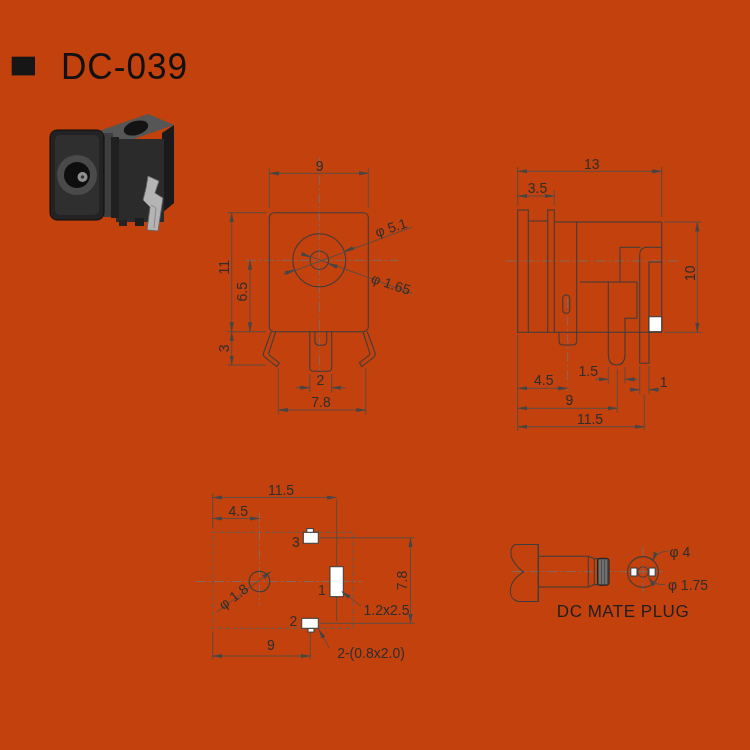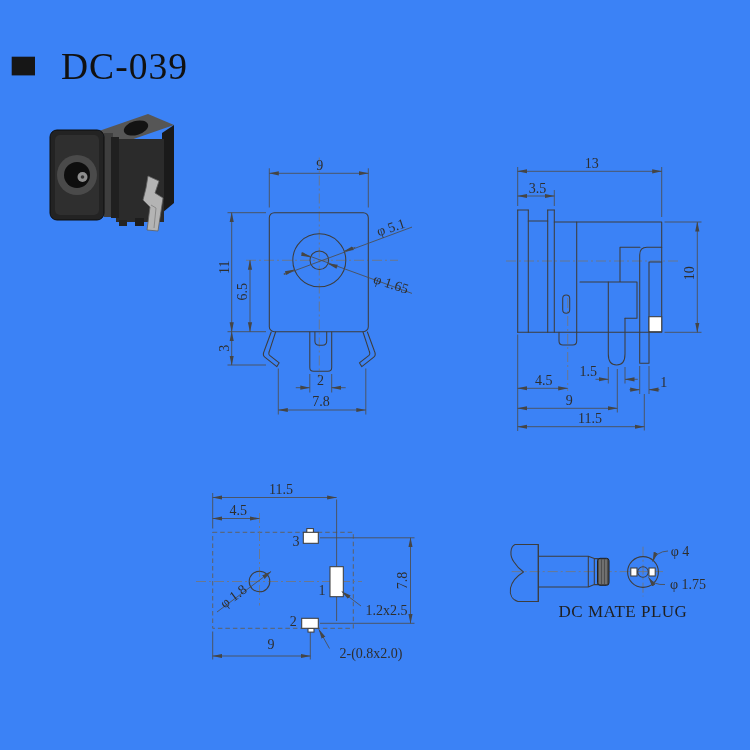--- a/index.html
+++ b/index.html
@@ -1,17 +1,17 @@
 <!DOCTYPE html>
 <html><head>
 <meta charset="utf-8">
 <style>
   html,body{margin:0;padding:0;background:#ffffff;}
-  #stage{position:relative;width:750px;height:750px;background:#3b82f6;overflow:hidden;
-         font-family:Liberation Serif, serif;}
+  #stage{position:relative;width:750px;height:750px;background:#c2410c;overflow:hidden;
+         font-family:Liberation Sans, sans-serif;}
   svg{display:block}
   .geo{stroke:#3d3d3d;stroke-width:1.05;fill:none;stroke-linejoin:round;stroke-linecap:round;}
   .geof{stroke:#3d3d3d;stroke-width:1.05;fill:#ffffff;}
   .dim{stroke:#4d4d4d;stroke-width:0.85;fill:none;}
   .cl{stroke:#757575;stroke-width:0.8;fill:none;stroke-dasharray:10 3 2 3;}
   .dash{stroke:#5f5f5f;stroke-width:0.95;fill:none;stroke-dasharray:4.5 3;}
   text.t{font-size:14px;fill:#2e2e2e;text-anchor:middle;dominant-baseline:central;}
   text.cap{font-size:17px;fill:#1f1f1f;text-anchor:middle;dominant-baseline:central;letter-spacing:.5px;}
   text.title{font-size:37px;fill:#111;text-anchor:start;dominant-baseline:central;letter-spacing:1px;}
 </style>

